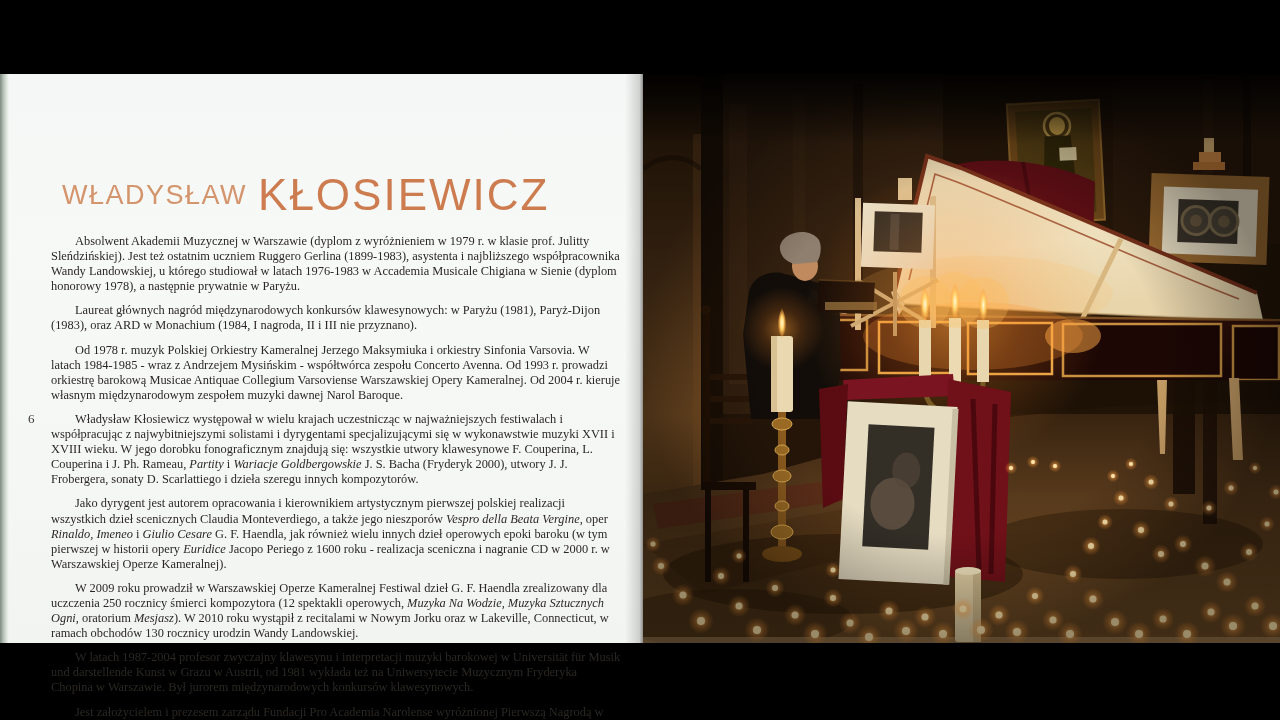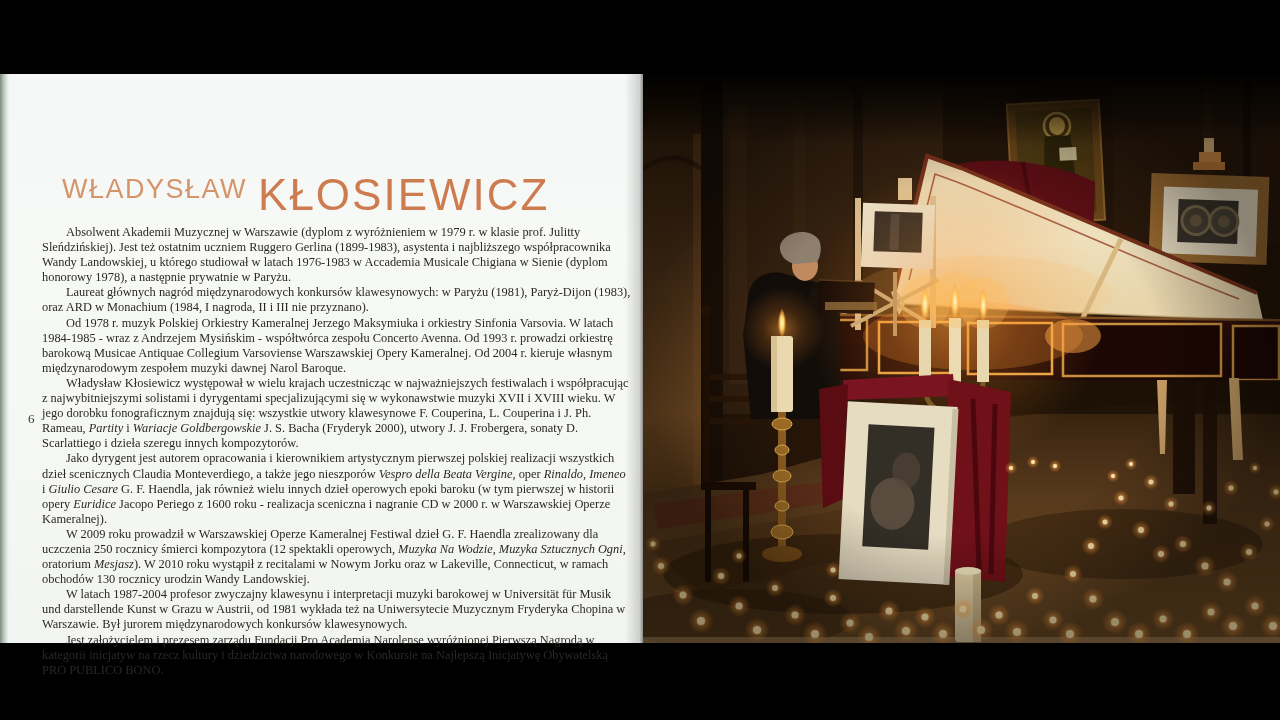--- a/index.html
+++ b/index.html
@@ -10,26 +10,26 @@
   
   #left-page{position:absolute;left:0;top:0;width:643px;height:569px;
              background:linear-gradient(180deg,#f4f7f5 0%,#f7f9f7 30%,#f5f7f5 70%,#f2f4f1 100%);}
   #page-edge{position:absolute;left:0;top:0;width:9px;height:569px;
              background:linear-gradient(90deg,#7e8a80 0%,#b9c3ba 40%,#dfe5de 75%,#f4f7f5 100%);}
   #gutter{position:absolute;right:0;top:0;width:18px;height:569px;
           background:linear-gradient(90deg,rgba(0,0,0,0) 0%,rgba(40,40,36,0.18) 80%,rgba(20,18,14,0.45) 100%);}
   
   #title-block{position:absolute;left:62px;top:96px;display:flex;align-items:flex-start;
                font-family:"Liberation Sans",sans-serif;font-weight:300;white-space:nowrap;}
-  #title-first{font-size:27px;line-height:27px;letter-spacing:1.5px;color:#d4946c;margin-top:6px;text-align:center;}
+  #title-first{font-size:27px;line-height:27px;letter-spacing:1.5px;color:#d4946c;margin-top:12px;text-align:center;}
   #title-last{font-size:44px;line-height:50px;letter-spacing:2px;color:#cd7c50;margin-left:11px;}
   
   #bio{position:absolute;left:42px;top:151px;width:589px;color:#2b2824;
        font-size:12.4px;line-height:15.1px;text-align:left;}
-  #bio p.para{margin:0;text-indent:24px;}
+  #bio p.para{margin:9px;text-indent:24px;}
   #bio i{}
   
   #folio{position:absolute;left:28px;top:337px;font-size:13px;color:#3a3733;}
   
   #photo-page{position:absolute;left:643px;top:0;width:637px;height:569px;background:#1c1107;}
   #photo-page svg{display:block;}
 </style>
 </head>
 <body>
 

